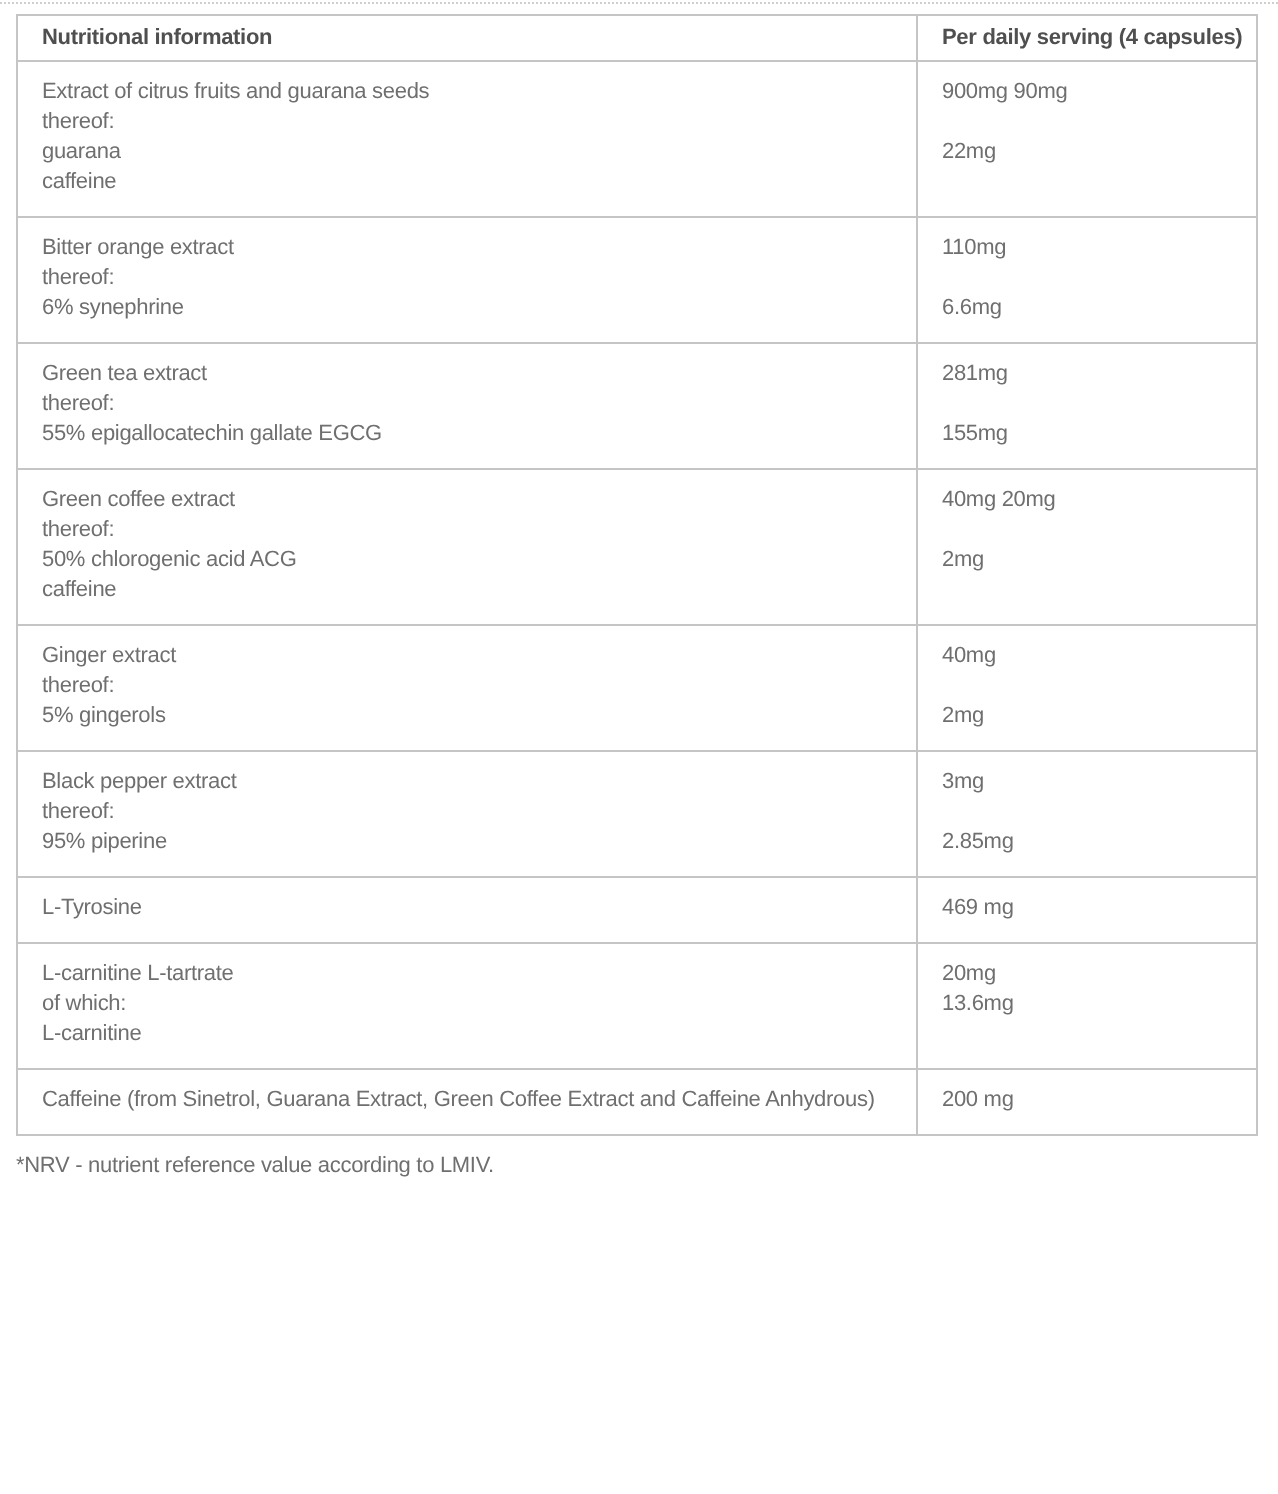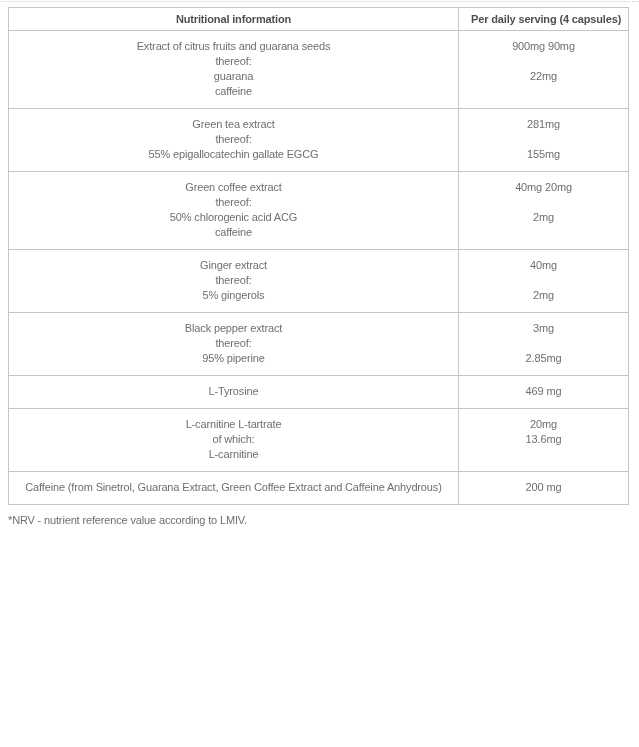--- a/index.html
+++ b/index.html
@@ -35,21 +35,21 @@
     table-layout:fixed;
     width:620px;
     margin:7px 0 0 8px;
   }
   table.nutrition col.c-name{width:450px;}
   table.nutrition col.c-value{width:170px;}
   table.nutrition th,
   table.nutrition td{
     border:1px solid var(--border-color);
     vertical-align:top;
-    text-align:center;
+    text-align:left;
     background:#fff;
   }
   table.nutrition th{
     padding:5px 12px 5px 12px;
     font-weight:bold;
     color:var(--header-text-color);
     font-size:11px;
     white-space:nowrap;
     overflow:hidden;
   }
@@ -91,20 +91,32 @@
             <div class="line">Extract of citrus fruits and guarana seeds</div>
             <div class="line">thereof:</div>
             <div class="line">guarana</div>
             <div class="line">caffeine</div>
           </td>
           <td>
             <div class="line">900mg 90mg</div>
             <div class="line">&nbsp;</div>
             <div class="line">22mg</div>
             <div class="line">&nbsp;</div>
+          </td>
+        </tr>
+        <tr>
+          <td>
+            <div class="line">Bitter orange extract</div>
+            <div class="line">thereof:</div>
+            <div class="line">6% synephrine</div>
+          </td>
+          <td>
+            <div class="line">110mg</div>
+            <div class="line">&nbsp;</div>
+            <div class="line">6.6mg</div>
           </td>
         </tr>
         <tr>
           <td>
             <div class="line">Green tea extract</div>
             <div class="line">thereof:</div>
             <div class="line">55% epigallocatechin gallate EGCG</div>
           </td>
           <td>
             <div class="line">281mg</div>

